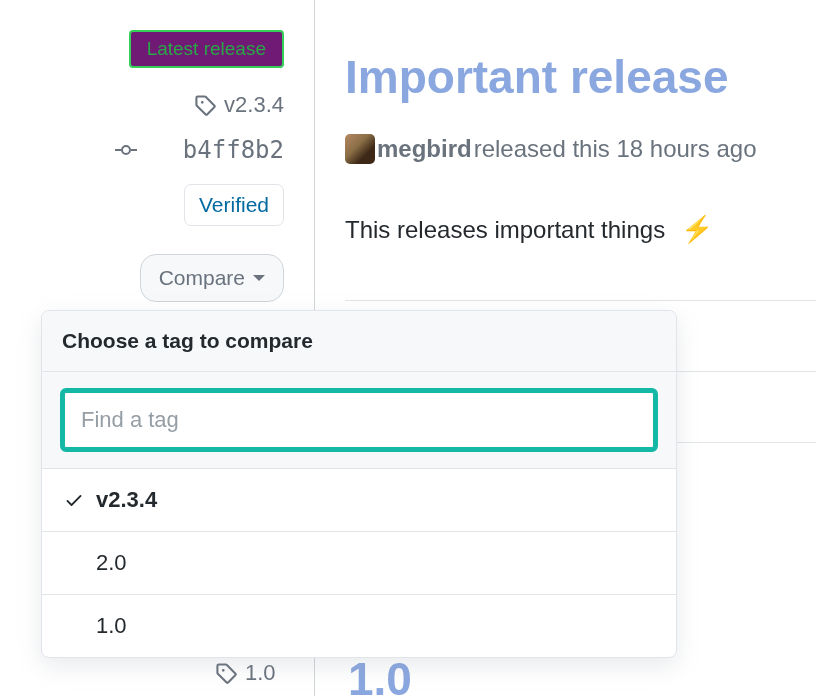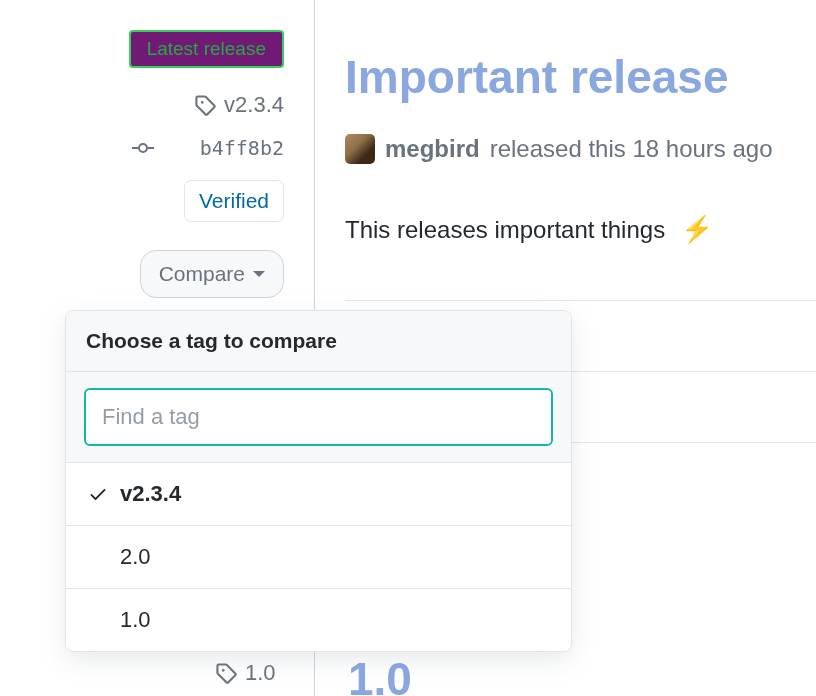--- a/index.html
+++ b/index.html
@@ -39,21 +39,21 @@
       display: flex;
       align-items: center;
       gap: 8px;
       margin-top: 24px;
       color: #6a737d;
       font-size: 22px;
     }
     .meta-row.commit {
       margin-top: 18px;
       font-family: ui-monospace, SFMono-Regular, Menlo, monospace;
-      font-size: 20px;
+      font-size: 24px;
       gap: 46px;
     }
     .verified-badge {
       border: 1px solid #e1e4e8;
       color: #0369a1;
       border-radius: 7px;
       padding: 8px 14px;
       font-size: 21px;
       margin-top: 20px;
       background: #fff;
@@ -77,21 +77,21 @@
     }
     .release-title {
       color: #8aa7e0;
       font-size: 46px;
       font-weight: 600;
       margin-bottom: 30px;
     }
     .author-row {
       display: flex;
       align-items: center;
-      gap: 10px;
+      gap: 2px;
       font-size: 24px;
       color: #6a737d;
       margin-bottom: 50px;
     }
     .avatar {
       width: 30px;
       height: 30px;
       border-radius: 5px;
       background: linear-gradient(135deg, #b58863 0%, #8b6f47 40%, #3d2817 70%);
       flex-shrink: 0;
@@ -130,23 +130,23 @@
     .next-title {
       position: absolute;
       left: 348px;
       top: 652px;
       color: #8aa7e0;
       font-size: 46px;
       font-weight: 600;
     }
     .popover {
       position: absolute;
-      left: 65px;
+      left: 41px;
       top: 310px;
-      width: 507px;
+      width: 636px;
       background: #fff;
       border: 1px solid #e1e4e8;
       border-radius: 8px;
       box-shadow: 0 8px 24px rgba(140,149,159,0.2);
       overflow: hidden;
     }
     .popover-header {
       padding: 18px 20px;
       background: #f6f8fa;
       border-bottom: 1px solid #e1e4e8;
@@ -156,21 +156,21 @@
     }
     .popover-filter-wrap {
       padding: 16px 18px;
       background: #f6f8fa;
       border-bottom: 1px solid #e1e4e8;
     }
     .popover-filter {
       width: 100%;
       padding: 14px 16px;
       font-size: 22px;
-      border: 2px solid #14b8a6;
+      border: 5px solid #14b8a6;
       border-radius: 6px;
       background: #fff;
       color: #15803d;
     }
     .popover-filter::placeholder {
       color: #959da5;
     }
     .popover-item {
       display: flex;
       align-items: center;

